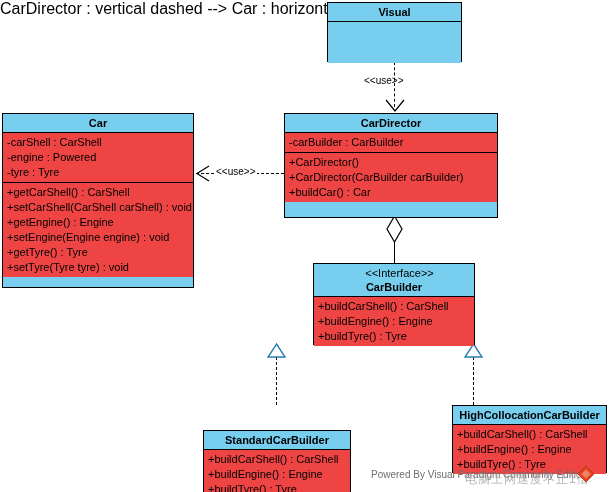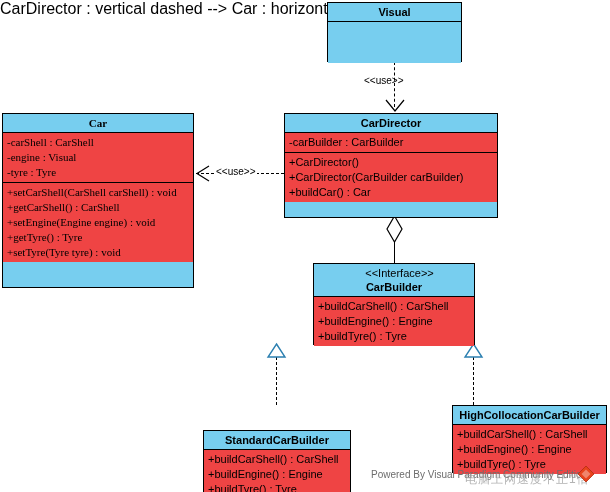--- a/index.html
+++ b/index.html
@@ -170,32 +170,33 @@
   
 
   
   <div class="uml-class" style="left:327px; top:2px; width:135px; height:60px;">
     <div class="uml-name">Visual</div>
     <div class="uml-sep"></div>
     <div class="uml-compartment uml-empty" style="height:41px;"></div>
   </div>
 
   
-  <div class="uml-class" style="left:2px; top:113px; width:192px; height:175px;font-family:Liberation Serif, serif;">
+  <div class="uml-class" style="left:2px; top:113px; width:192px; height:175px;">
     <div class="uml-name">Car</div>
     <div class="uml-sep"></div>
     <div class="uml-compartment">
       <div class="member">-carShell : CarShell</div>
-      <div class="member">-engine : Visual</div>
+      <div class="member">-engine : Powered</div>
       <div class="member">-tyre : Tyre</div>
     </div>
     <div class="uml-sep"></div>
     <div class="uml-compartment">
+      <div class="member">+getCarShell() : CarShell</div>
       <div class="member">+setCarShell(CarShell carShell) : void</div>
-      <div class="member">+getCarShell() : CarShell</div>
+      <div class="member">+getEngine() : Engine</div>
       <div class="member">+setEngine(Engine engine) : void</div>
       <div class="member">+getTyre() : Tyre</div>
       <div class="member">+setTyre(Tyre tyre) : void</div>
     </div>
   </div>
 
   
   <div class="uml-class" style="left:284px; top:113px; width:214px; height:105px;">
     <div class="uml-name">CarDirector</div>
     <div class="uml-sep"></div>

